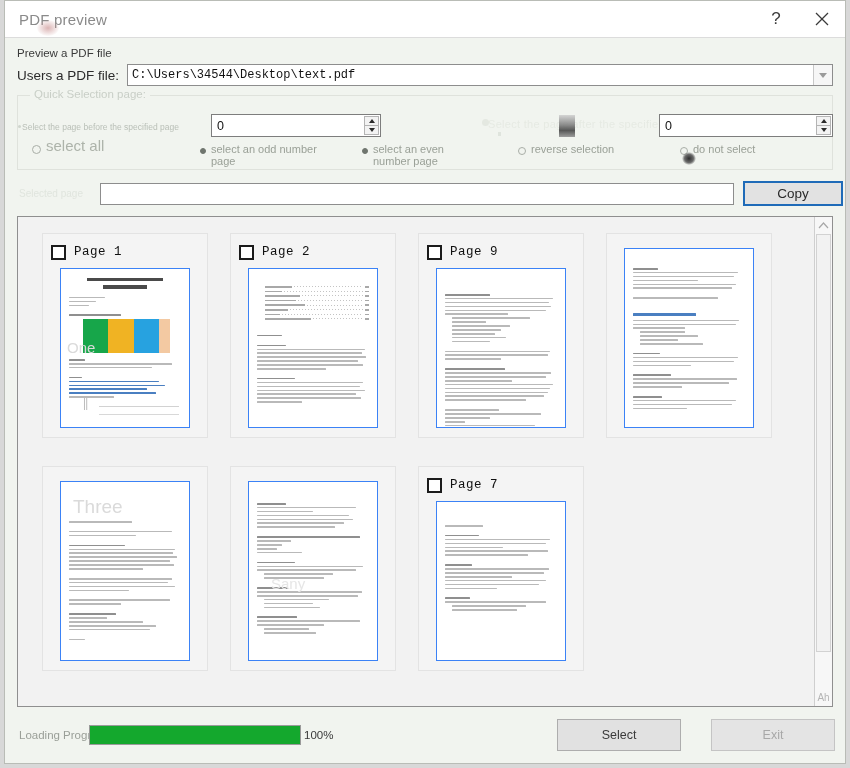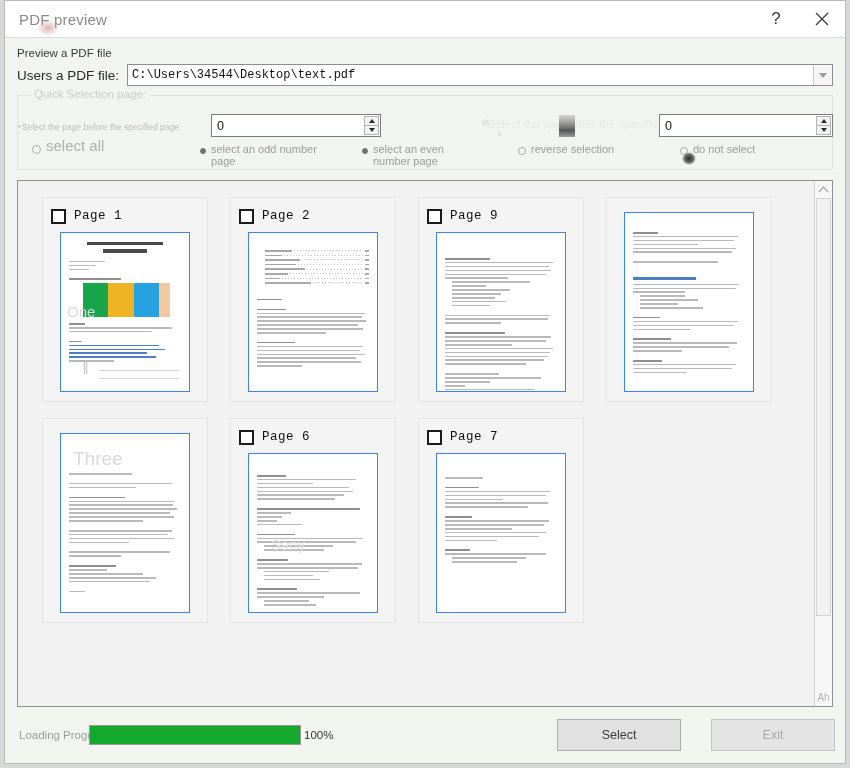--- a/index.html
+++ b/index.html
@@ -335,21 +335,21 @@
   }
   .panel-scroll {
     position: absolute;
     left: 0; top: 0; right: 17px; bottom: 0;
     padding: 16px 0 0 24px;
     box-sizing: border-box;
   }
   .grid {
     display: flex;
     flex-wrap: wrap;
-    gap: 16px 22px;
+    gap: 28px 22px;
   }
   .card {
     width: 166px;
     height: 205px;
     border: 1px solid #e3e3e3;
     background: #f4f4f4;
     box-sizing: border-box;
     padding: 8px 8px 0 8px;
     display: flex;
     flex-direction: column;
@@ -642,20 +642,25 @@
           <span class="radio-label">reverse selection</span>
         </div>
         <div class="radio-item i4">
           <span class="radio-mark"></span>
           <span class="radio-label">do not select</span>
         </div>
         <span class="radio-smudge"></span>
       </div>
     </div>
 
+    <div class="copy-row">
+      <span class="copy-ghost">Selected page</span>
+      <div class="copy-input"></div>
+      <div class="copy-btn">Copy</div>
+    </div>
 
     <div class="panel">
       <div class="panel-scroll">
         <div class="grid">
 
           <div class="card">
             <div class="card-head">
               <span class="checkbox"></span>
               <span class="card-title">Page 1</span>
             </div>
@@ -871,24 +876,20 @@
               <div class="ln" style="width:78%"></div>
               <div class="ln" style="width:72%"></div>
               <div class="gap"></div>
               <div class="ln" style="width:14%"></div>
 
               <span class="watermark three">Three</span>
             </div>
           </div>
 
           <div class="card">
-            <div class="card-head">
-              <span class="checkbox"></span>
-              <span class="card-title">Page 6</span>
-            </div>
             <div class="thumb">
               <div style="height:12px"></div>
               <div class="ln dark" style="width:26%"></div>
               <div class="ln" style="width:88%"></div>
                 <div class="ln" style="width:50%"></div>
               <div class="ln" style="width:82%"></div>
               <div class="ln" style="width:86%"></div>
                 <div class="ln" style="width:78%"></div>
               <div class="ln" style="width:70%"></div>
               <div class="gap"></div>

